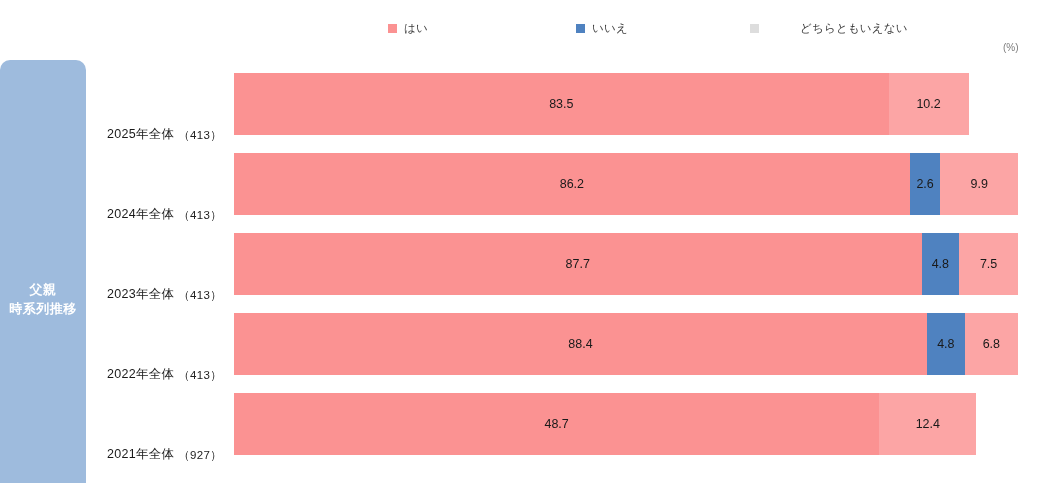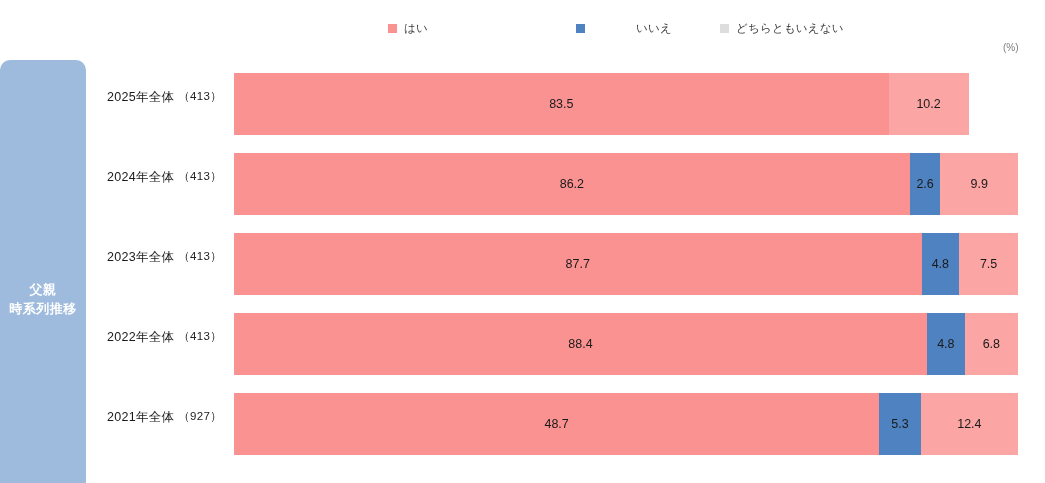--- a/index.html
+++ b/index.html
@@ -31,22 +31,22 @@
   }
   .legend-item {
     position: absolute;
     top: 0;
     display: flex;
     align-items: center;
     height: 20px;
     white-space: nowrap;
   }
   .legend-item.i0 { left: 8px; }
-  .legend-item.i1 { left: 196px; gap: 44px; }
-  .legend-item.i2 { left: 340px; }
+  .legend-item.i1 { left: 196px; }
+  .legend-item.i2 { left: 370px; gap: 34px; }
   .legend-swatch {
     width: 9px;
     height: 9px;
     margin-right: 7px;
     flex: 0 0 auto;
   }
   .legend-label {
     font-size: 11.5px;
     color: #3c3c3c;
     letter-spacing: .2px;
@@ -94,25 +94,25 @@
   }
   .row {
     position: absolute;
     left: 0;
     width: 1045px;
     height: 62px;
   }
   .row-label {
     position: absolute;
     left: 88px;
-    top: 16px;
+    top: 8px;
     width: 134px;
     height: 62px;
     display: flex;
-    align-items: flex-start;
+    align-items: flex-end;
     justify-content: flex-end;
     font-size: 12.5px;
     color: #1a1a1a;
     white-space: nowrap;
     letter-spacing: .3px;
   }
   .row-label .lbl-year { }
   .row-label .lbl-seg { margin-left: 0; }
   .row-label .lbl-n { margin-left: 4px; font-size: 11.5px; color: #222; }
 
@@ -219,19 +219,18 @@
     </div>
 
     <div class="row" style="top:393px">
       <div class="row-label">
         <span class="lbl-year">2021年</span>
         <span class="lbl-seg">全体</span>
         <span class="lbl-n">（927）</span>
       </div>
       <div class="bar">
         <div class="seg s0" style="width:82.3%">48.7</div>
-        <div class="seg s1" style="width:5.3%">5.3</div>
         <div class="seg s2" style="width:12.4%">12.4</div>
       </div>
     </div>
 
   </div>
 </div>
 
 </body></html>

